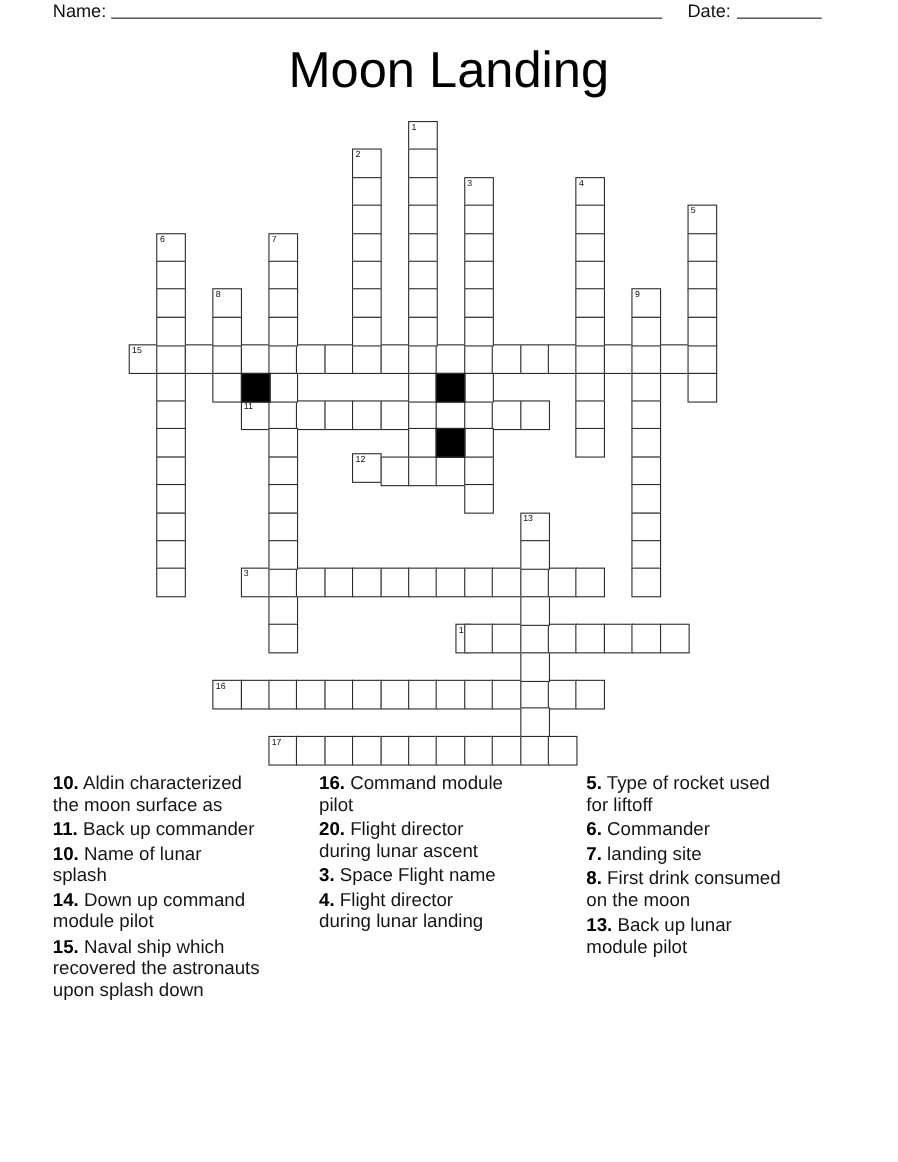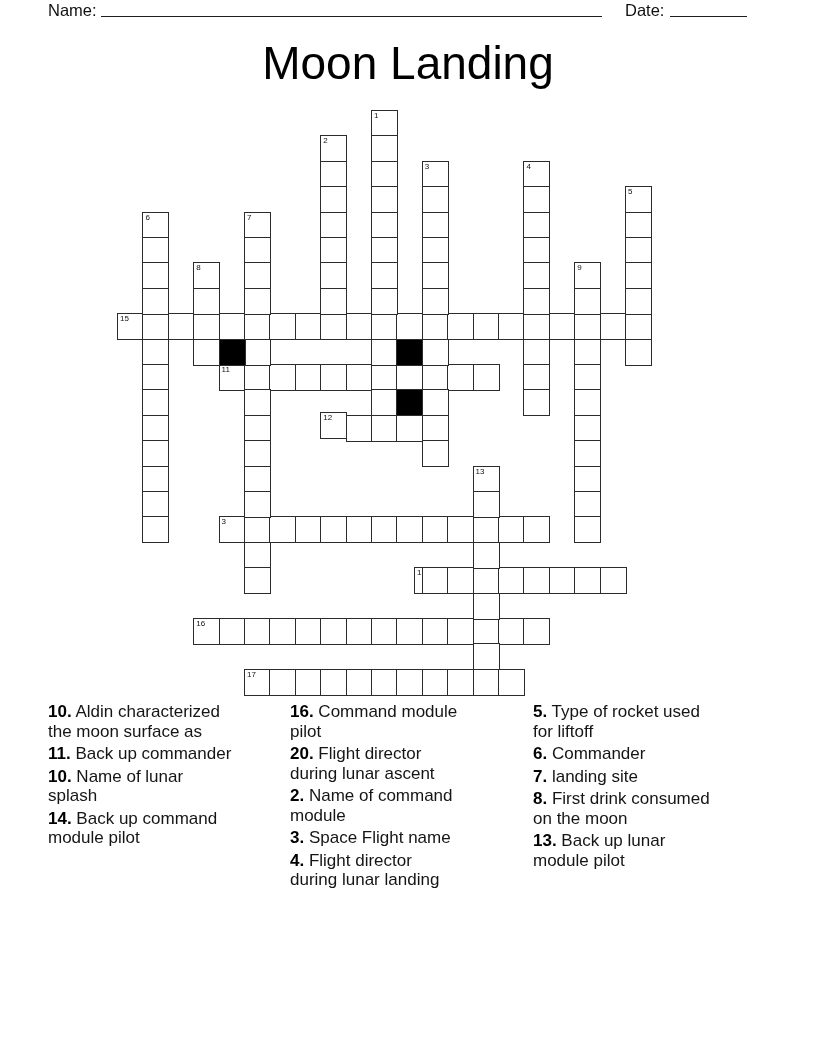--- a/index.html
+++ b/index.html
@@ -274,30 +274,31 @@
       <div class="cell black" style="left: 279.4px; top: 228.6px; width: 27px; height: 27px;"></div>
       <div class="cell black" style="left: 279.4px; top: 279.4px; width: 27px; height: 27px;"></div>
     </div>
 
   <div id="clue-col-1" class="clue-col">
       <p class="clue"><b>10.</b><span class="clue-text"> Aldin characterized
 the moon surface as</span></p>
       <p class="clue"><b>11.</b><span class="clue-text"> Back up commander</span></p>
       <p class="clue"><b>10.</b><span class="clue-text"> Name of lunar
 splash</span></p>
-      <p class="clue"><b>14.</b><span class="clue-text"> Back up command
+      <p class="clue"><b>14.</b><span class="clue-text"> Down up command
 module pilot</span></p>
+      <p class="clue"><b>15.</b><span class="clue-text"> Naval ship which
+recovered the astronauts
+upon splash down</span></p>
     </div>
   <div id="clue-col-2" class="clue-col">
       <p class="clue"><b>16.</b><span class="clue-text"> Command module
 pilot</span></p>
       <p class="clue"><b>20.</b><span class="clue-text"> Flight director
 during lunar ascent</span></p>
-      <p class="clue"><b>2.</b><span class="clue-text"> Name of command
-module</span></p>
       <p class="clue"><b>3.</b><span class="clue-text"> Space Flight name</span></p>
       <p class="clue"><b>4.</b><span class="clue-text"> Flight director
 during lunar landing</span></p>
     </div>
   <div id="clue-col-3" class="clue-col">
       <p class="clue"><b>5.</b><span class="clue-text"> Type of rocket used
 for liftoff</span></p>
       <p class="clue"><b>6.</b><span class="clue-text"> Commander</span></p>
       <p class="clue"><b>7.</b><span class="clue-text"> landing site</span></p>
       <p class="clue"><b>8.</b><span class="clue-text"> First drink consumed

